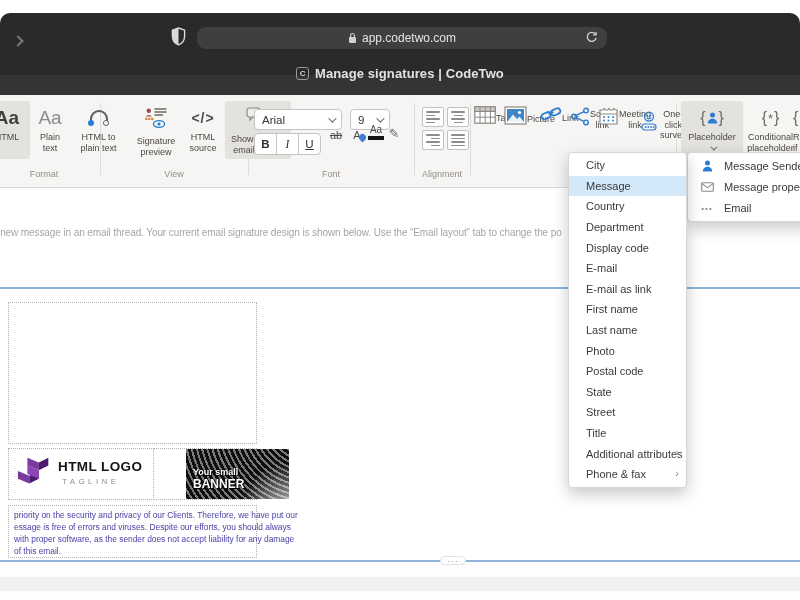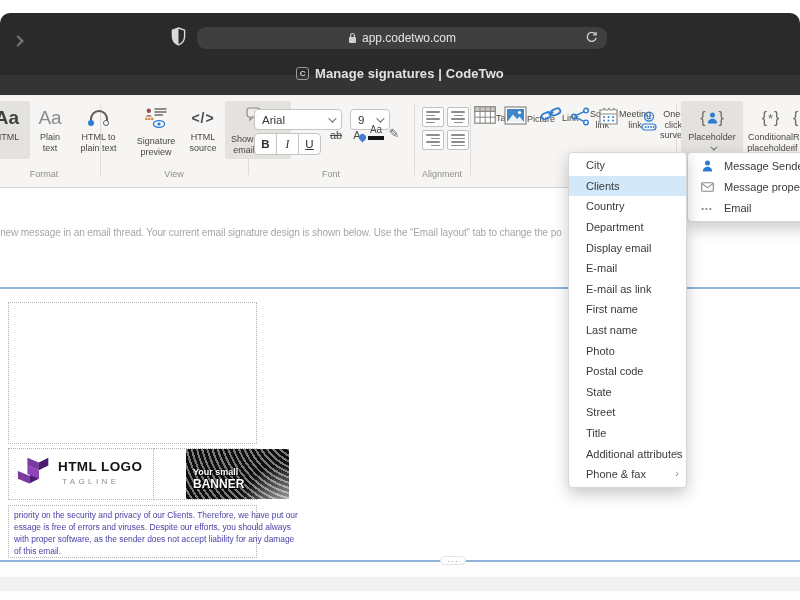--- a/index.html
+++ b/index.html
@@ -400,30 +400,30 @@
     <span class="ic" style="color:#8a8884;font-size:8px;letter-spacing:1px">•••</span>
     <span>Email</span>
   </div>
 </div>
 
 <div class="menu" style="left:568px;top:152px;width:119px">
   <div class="mi">
       <span>City</span>
     </div>
   <div class="mi hl">
-      <span>Clients</span>
+      <span>Message</span>
     </div>
   <div class="mi">
       <span>Country</span>
     </div>
   <div class="mi">
       <span>Department</span>
     </div>
   <div class="mi">
-      <span>Display email</span>
+      <span>Display code</span>
     </div>
   <div class="mi">
       <span>E-mail</span>
     </div>
   <div class="mi">
       <span>E-mail as link</span>
     </div>
   <div class="mi">
       <span>First name</span>
     </div>

